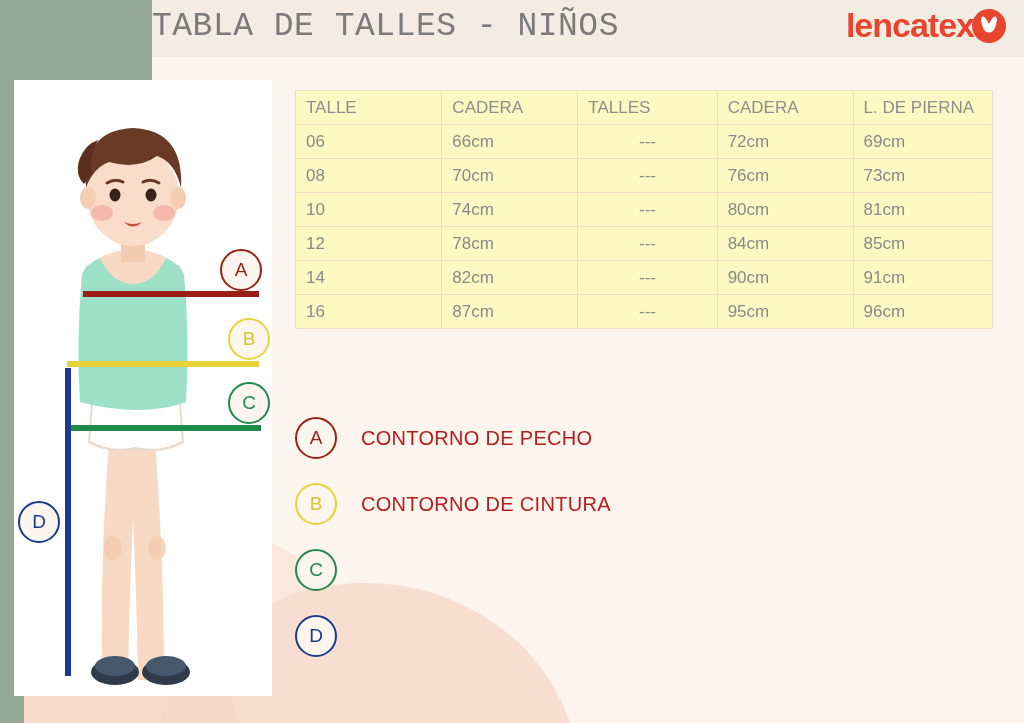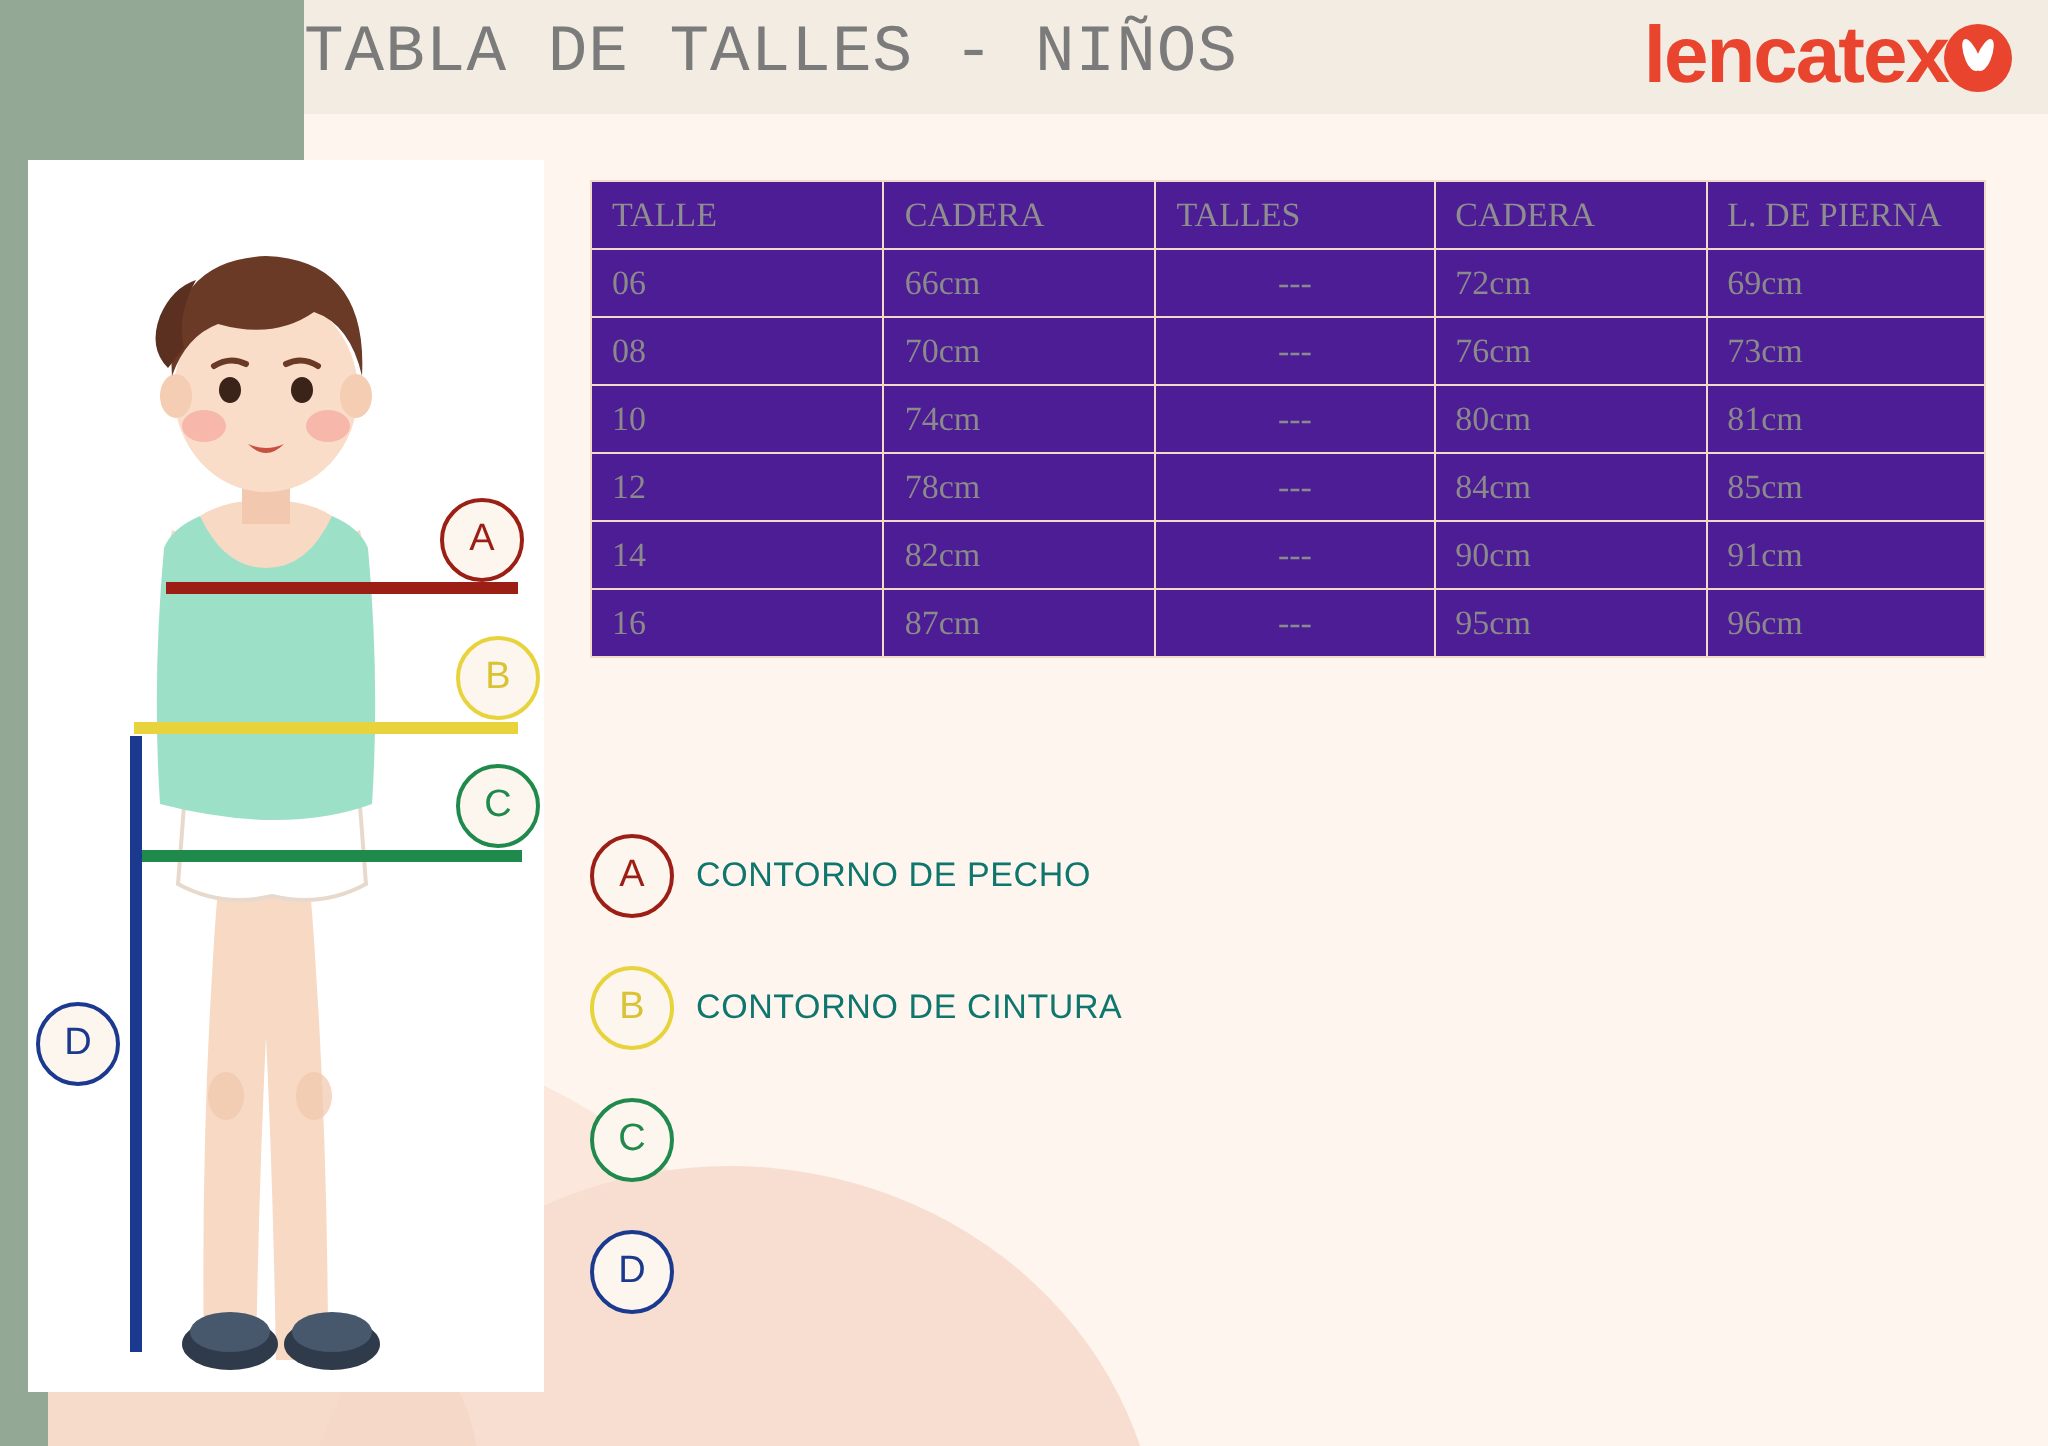--- a/index.html
+++ b/index.html
@@ -97,21 +97,21 @@
   }
   .logo {
     position: absolute;
     right: 18px;
     top: 6px;
     display: flex;
     align-items: center;
     gap: 2px;
   }
   .logo-text {
-    font-size: 40px;
+    font-size: 34px;
     font-weight: bold;
     color: #e8442e;
     letter-spacing: -1px;
     font-family: "Liberation Sans", sans-serif;
   }
   .logo-mark {
     width: 34px;
     height: 34px;
     border-radius: 50%;
     background: #e8442e;
@@ -143,24 +143,23 @@
   
   .table-wrap {
     position: absolute;
     left: 295px;
     top: 90px;
     width: 698px;
   }
   table.sizes {
     border-collapse: collapse;
     width: 100%;
-    background: #4c1d95;
+    background: #fef9c3;
     font-size: 17px;
     color: #8a8a8a;
-    font-family: Liberation Serif, serif;
   }
   table.sizes th,
   table.sizes td {
     border: 1px solid #f2d9c8;
     padding: 4px 10px;
     text-align: left;
     font-weight: normal;
     height: 25px;
   }
   table.sizes th {
@@ -194,23 +193,23 @@
     border-radius: 50%;
     border: 2px solid #cccccc;
     display: flex;
     align-items: center;
     justify-content: center;
     font-size: 19px;
     background: #fdf6ef;
     flex: none;
   }
   .legend-label {
-    margin-left: 11px;
-    font-size: 17px;
-    color: #0f766e;
+    margin-left: 24px;
+    font-size: 20px;
+    color: #b91c1c;
     letter-spacing: .3px;
   }
 
   
   .illus {
     position: absolute;
     left: 14px;
     top: 80px;
     width: 258px;
     height: 616px;

